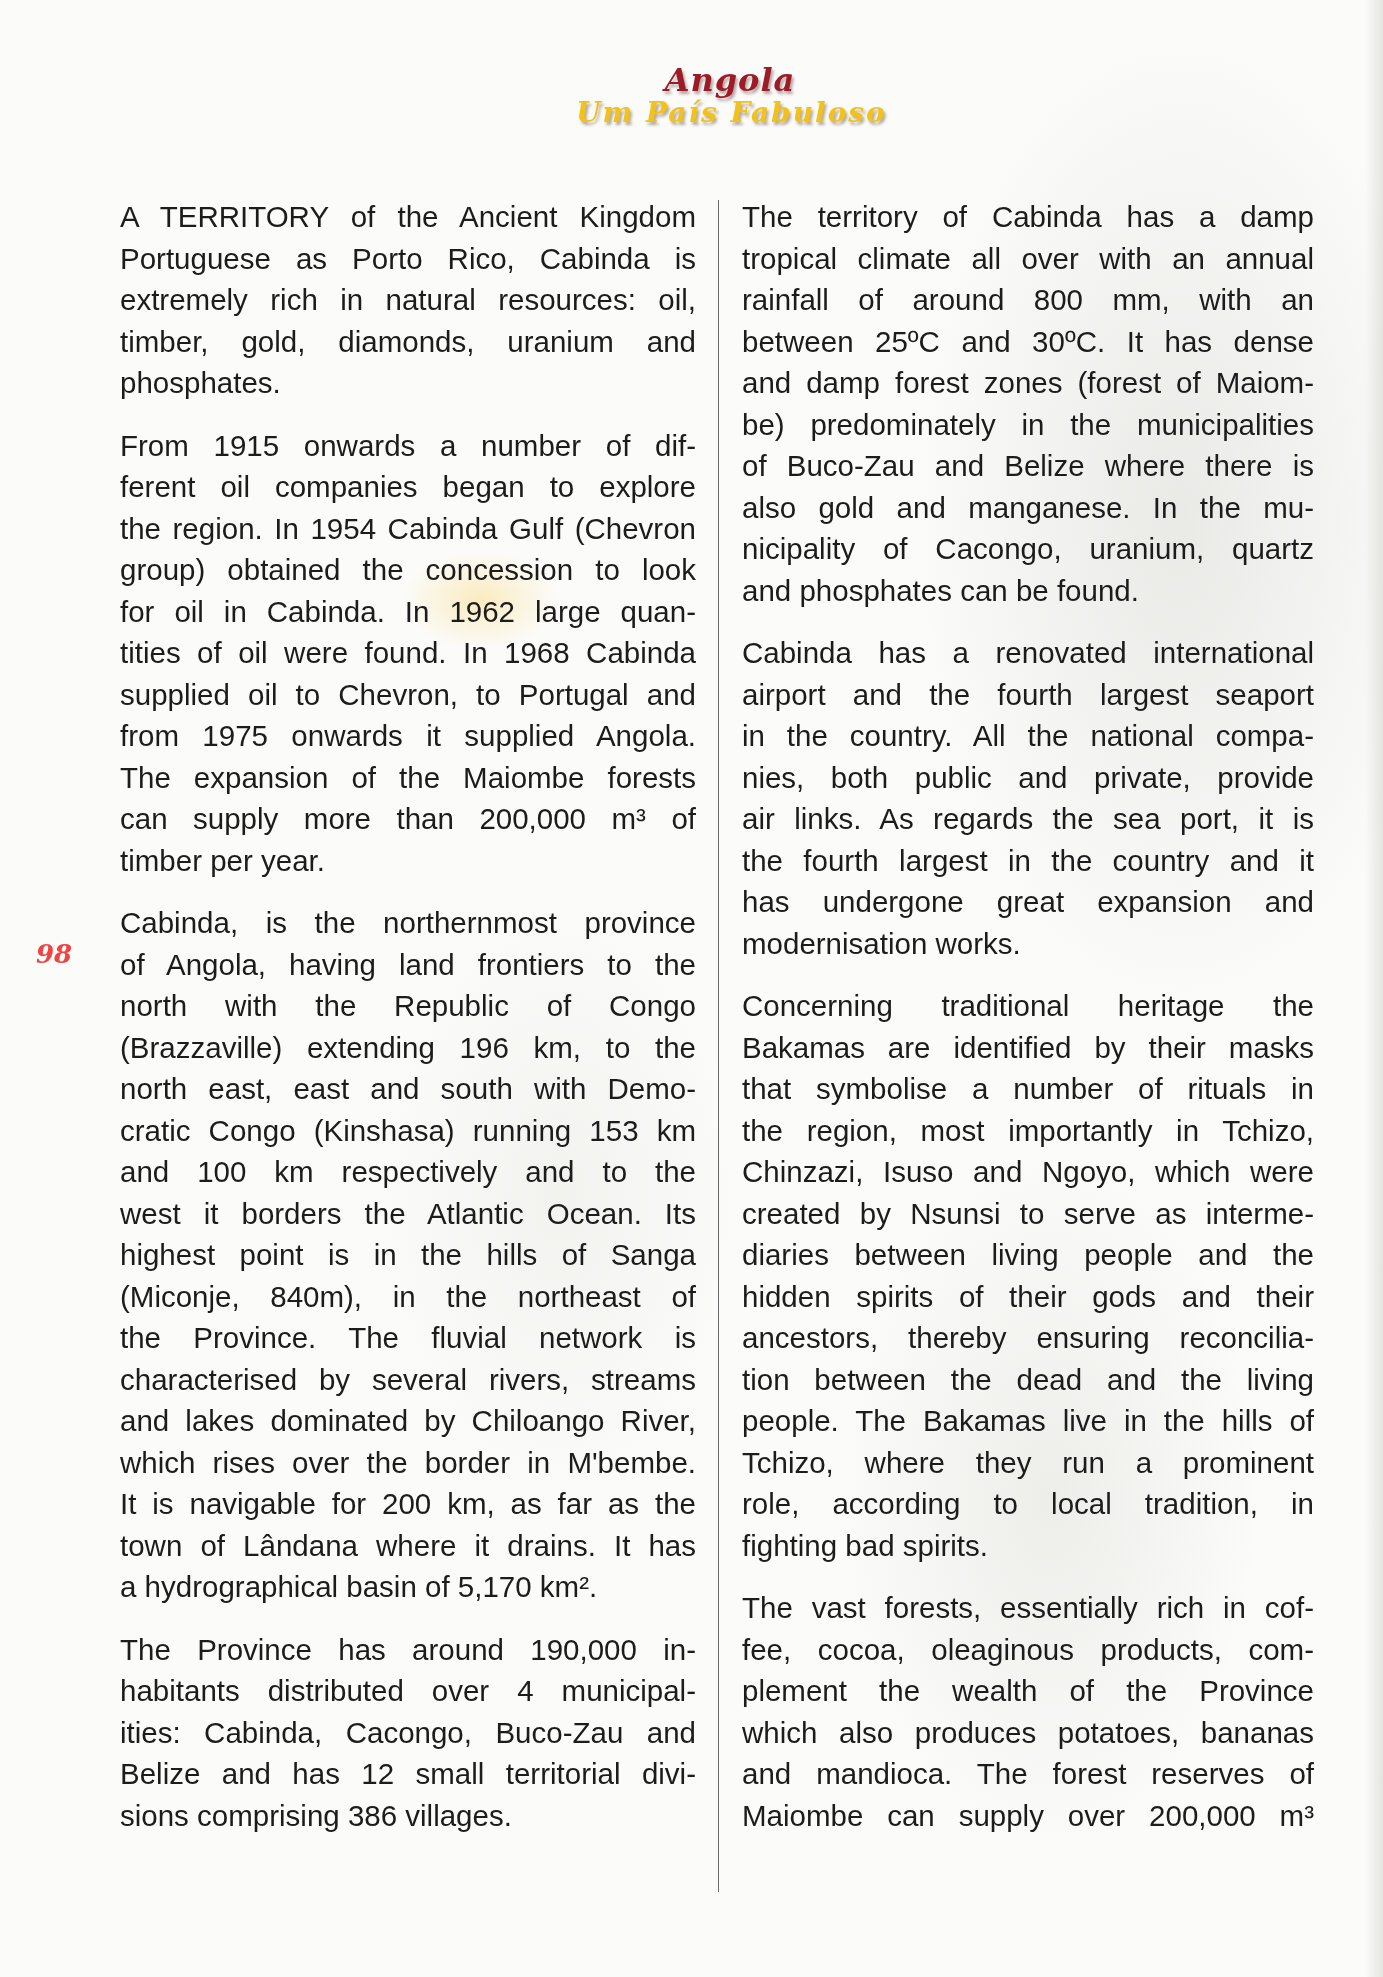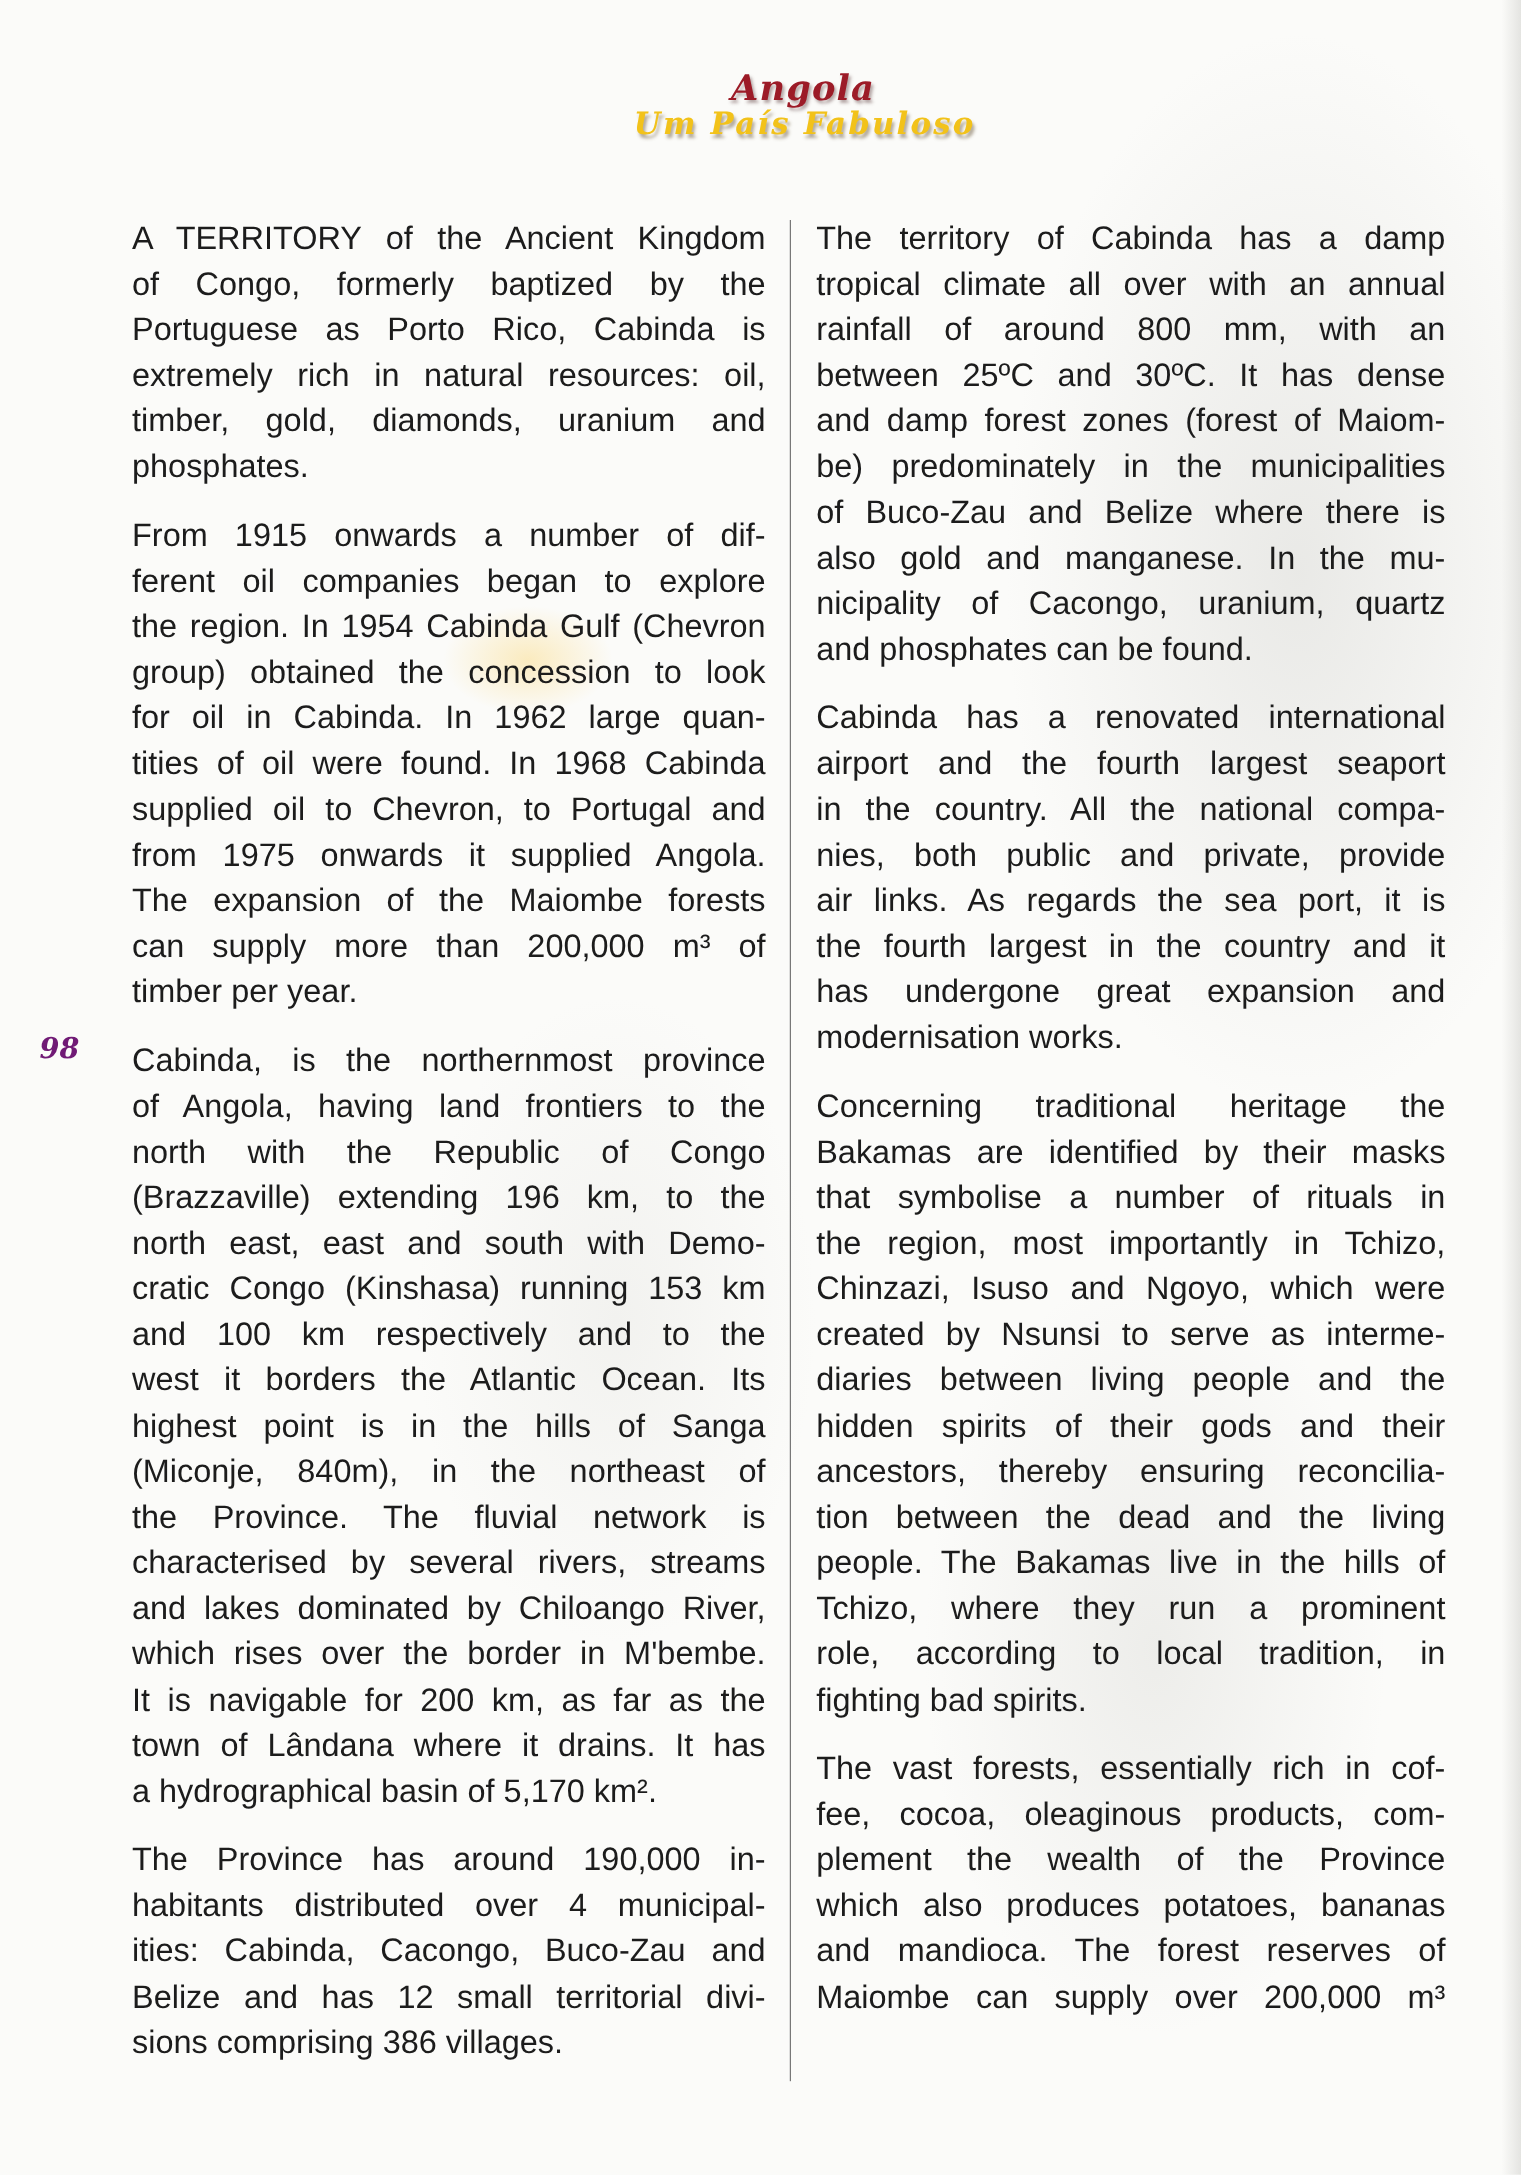--- a/index.html
+++ b/index.html
@@ -32,21 +32,21 @@
     .header-subtitle {
       position: absolute; left: 3px; right: 0; top: 48px;
       font-family: "DejaVu Serif", serif; font-style: italic; font-weight: bold;
       font-size: 28px; line-height: 26px; letter-spacing: 2px;
       color: #f2c21a;
       text-shadow: 2px 3px 3px rgba(90,70,40,0.45);
     }
     .page-number {
       position: absolute; left: 36px; top: 940px;
       font-family: "DejaVu Serif", serif; font-style: italic; font-weight: bold;
-      font-size: 26px; line-height: 28px; color: #701a75;
+      font-size: 26px; line-height: 28px; color: #ef4444;
     }
     .column { position: absolute; top: 196px; }
     .col-left { left: 120px; width: 576px; }
     .col-right { left: 742px; width: 572px; }
     .divider {
       position: absolute; left: 718px; top: 200px; width: 1px; height: 1692px;
       background: #6a6a6a;
     }
     .para { margin: 0 0 21px 0; }
     .line {
@@ -67,21 +67,20 @@
   <div class="header-subtitle">Um País Fabuloso</div>
 </div>
 
 <div class="page-number">98</div>
 
 <div class="divider"></div>
 
 <div class="column col-left">
     <div class="para">
       <span class="line"><span class="lead">A TERRITORY</span><span> of the Ancient Kingdom</span></span>
-      <span class="line">of Congo, formerly baptized by the</span>
       <span class="line">Portuguese as Porto Rico, Cabinda is</span>
       <span class="line">extremely rich in natural resources: oil,</span>
       <span class="line">timber, gold, diamonds, uranium and</span>
       <span class="line last">phosphates.</span>
     </div>
     <div class="para">
       <span class="line">From 1915 onwards a number of dif-</span>
       <span class="line">ferent oil companies began to explore</span>
       <span class="line">the region. In 1954 Cabinda Gulf (Chevron</span>
       <span class="line">group) obtained the concession to look</span>

